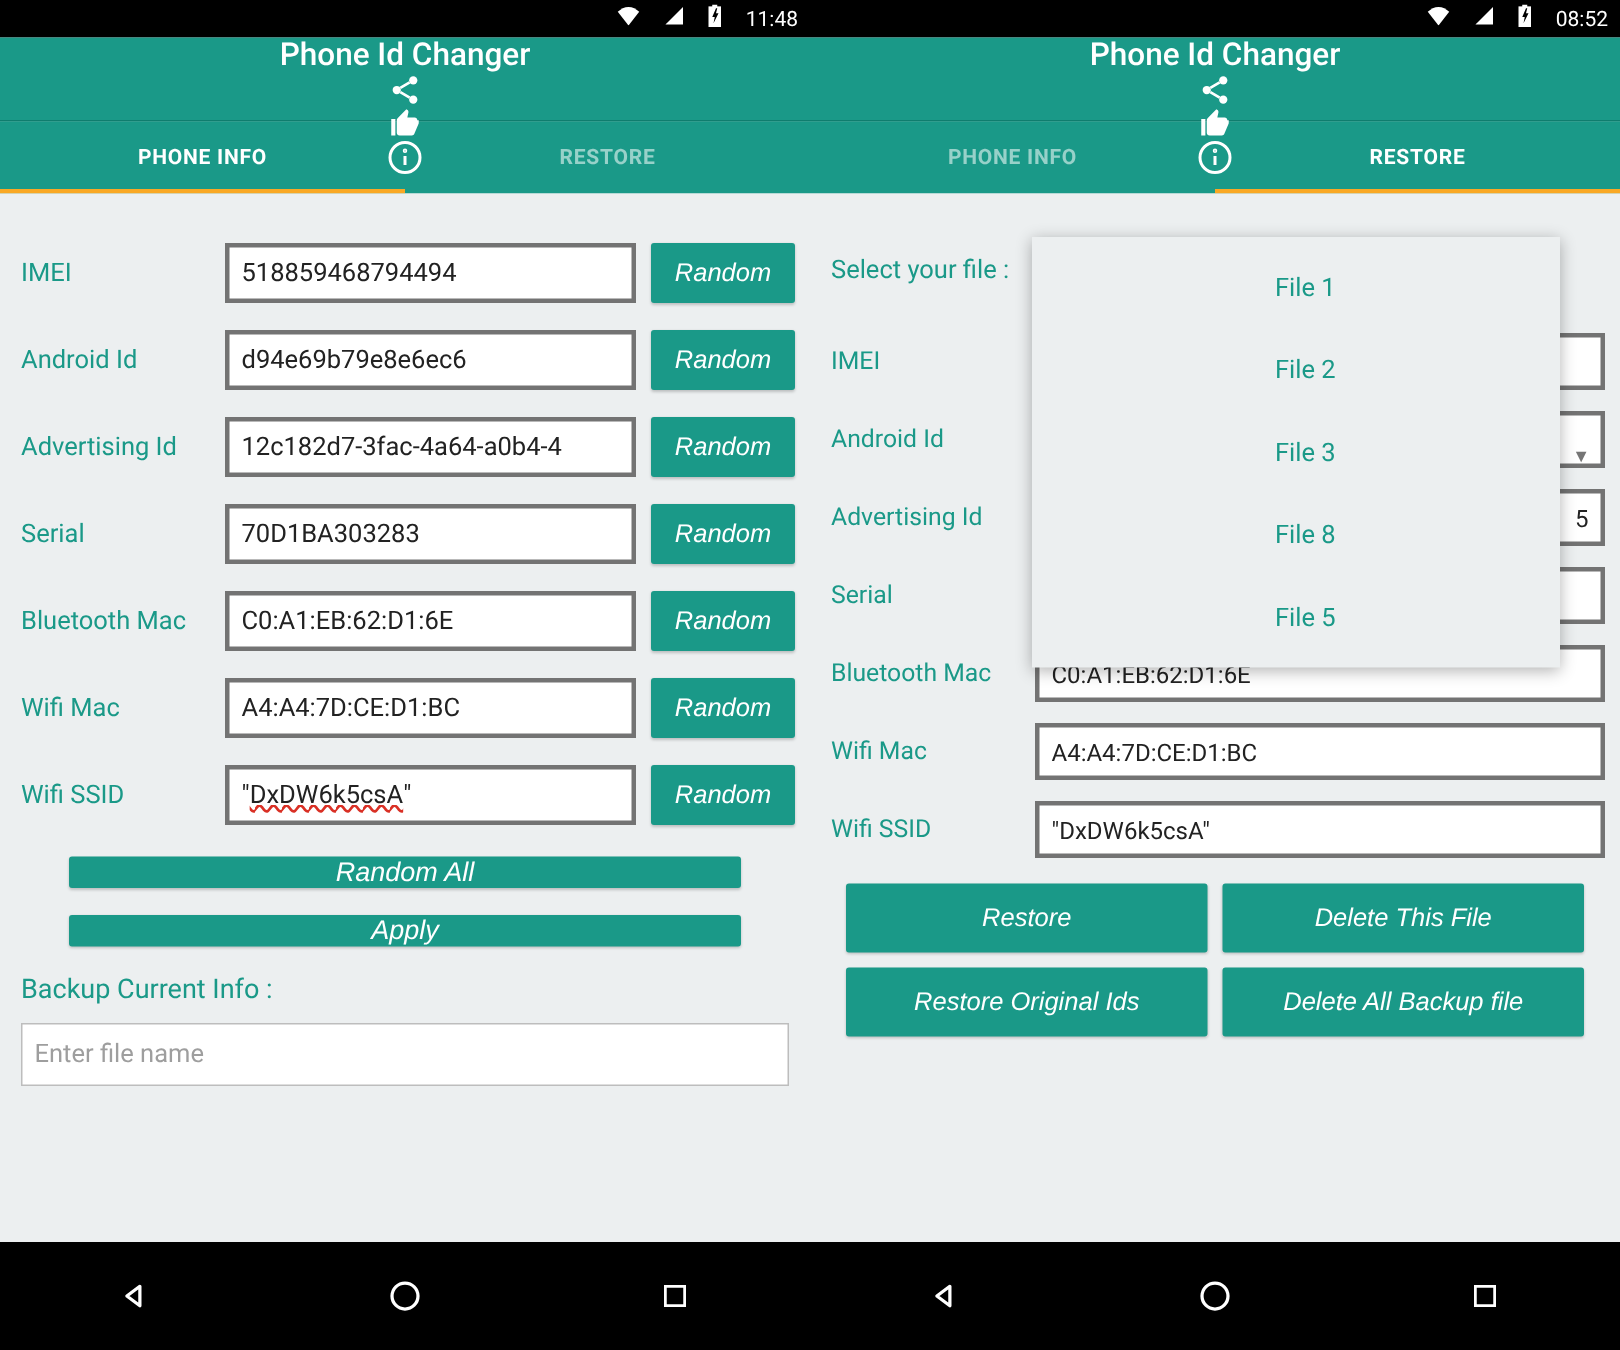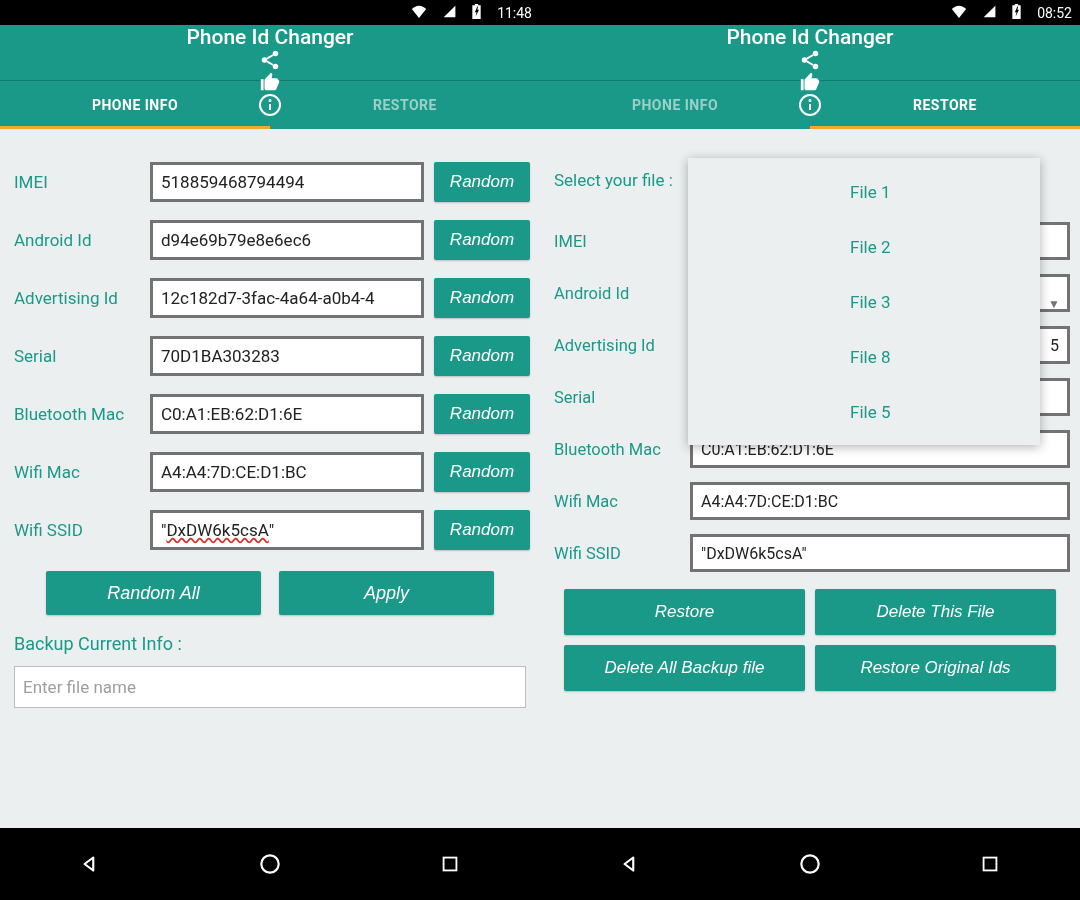--- a/index.html
+++ b/index.html
@@ -129,20 +129,21 @@
     display: flex;
     align-items: center;
     justify-content: center;
     font-style: italic;
   }
   .btn-small { height: 40px; font-size: 17px; }
   .two-btns {
     display: flex;
     gap: 18px;
     padding: 12px 36px 8px;
+    flex-direction: column;
   }
   .two-btns .btn { flex: 1; }
   .subheader {
     color: #1a9988;
     font-size: 18px;
     padding: 10px 4px 8px;
   }
   .backup-row {
     display: flex;
     gap: 0;
@@ -423,22 +424,22 @@
       <div class="row rrow">
         <div class="label">Wifi SSID</div>
         <div class="input">"DxDW6k5csA"</div>
       </div>
       <div class="four-btns">
         <div class="btnrow">
           <button class="btn">Restore</button>
           <button class="btn">Delete This File</button>
         </div>
         <div class="btnrow">
+          <button class="btn">Restore Original Ids</button>
           <button class="btn">Delete All Backup file</button>
-          <button class="btn">Restore Original Ids</button>
         </div>
       </div>
     </div>
     <div class="navbar">
       <div class="nav-btn">
         <svg width="26" height="26" viewBox="0 0 24 24" fill="none" stroke="#fff" stroke-width="2">
             <path d="M15 6L7 12l8 6V6z" stroke-linejoin="round"></path>
           </svg>
       </div>
       <div class="nav-btn">

